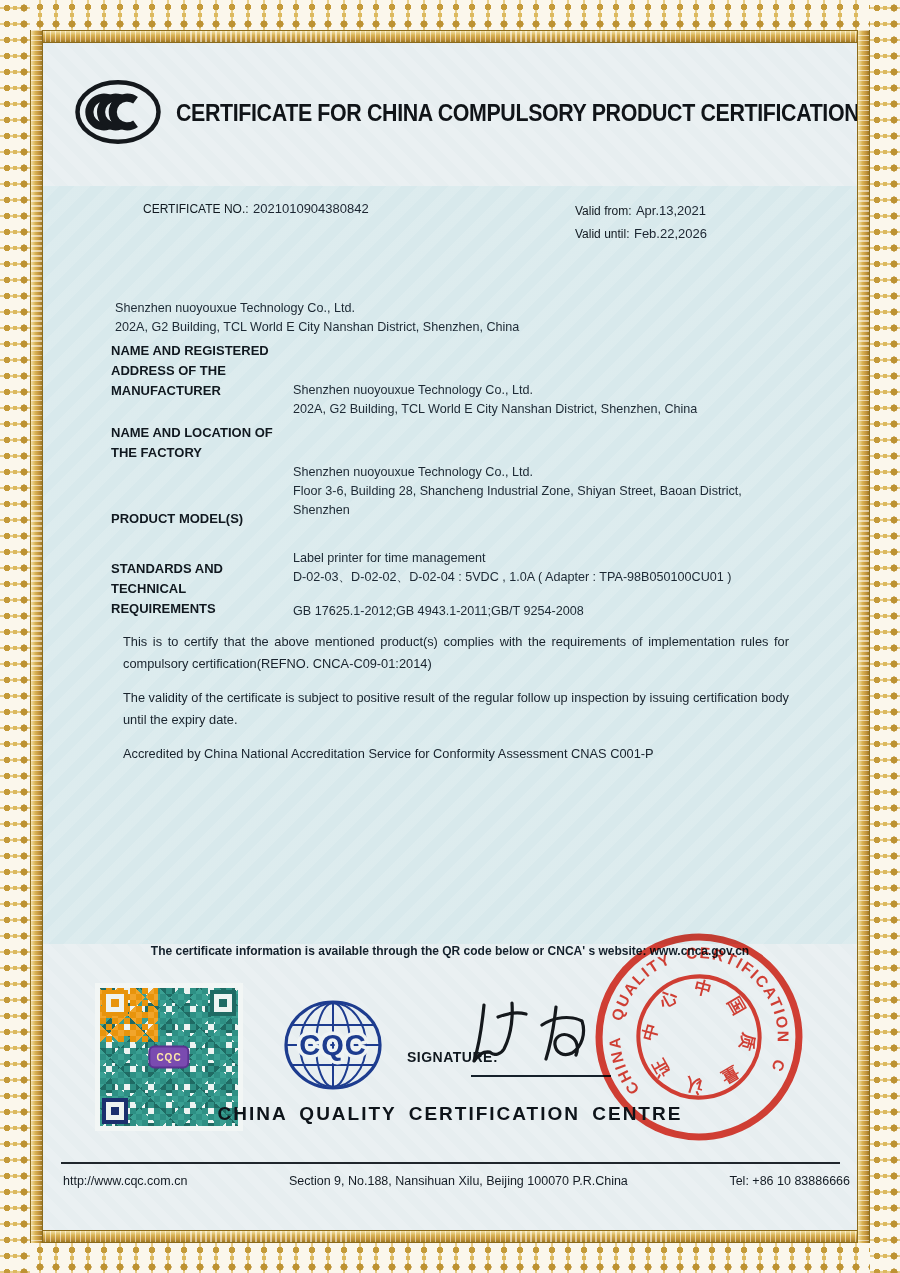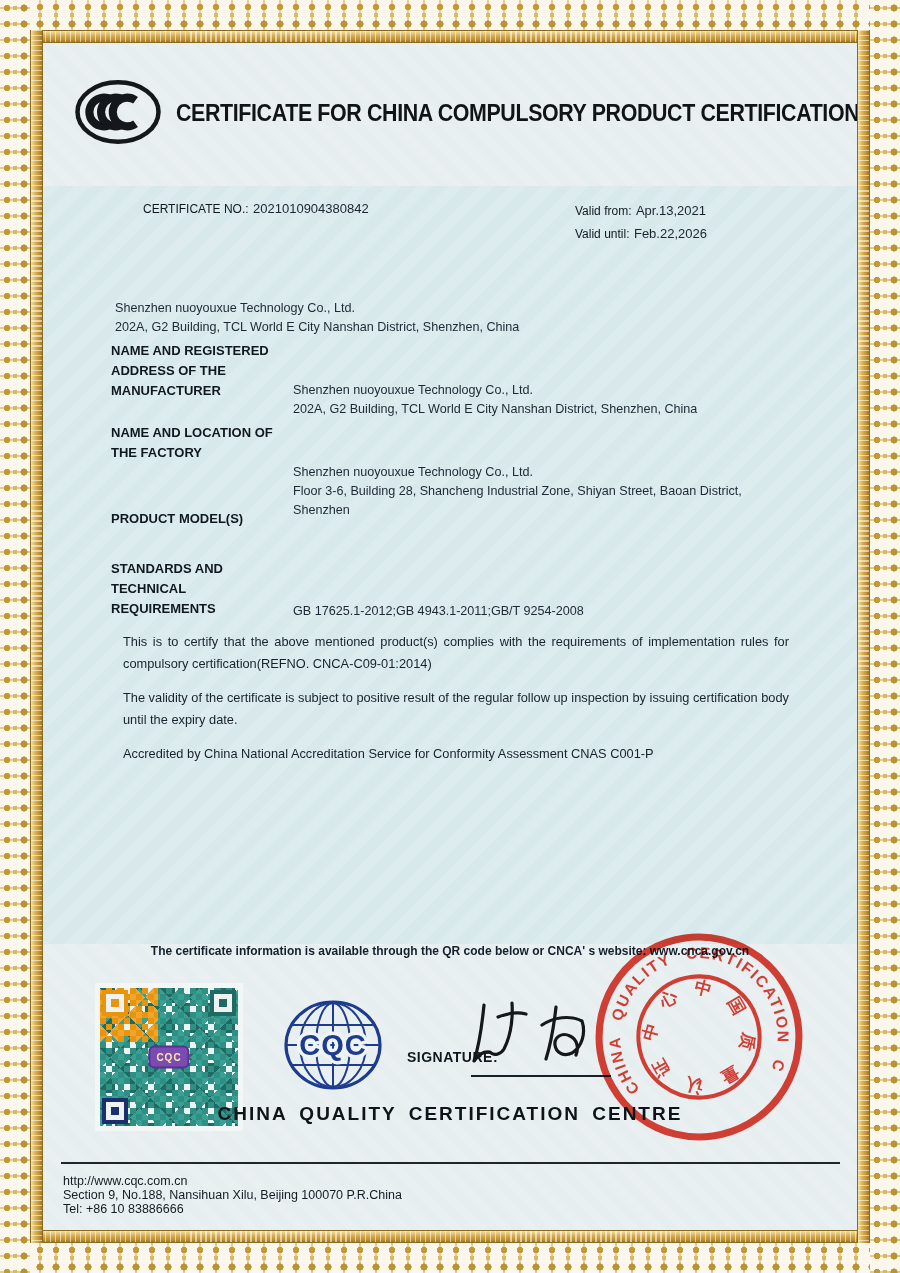--- a/index.html
+++ b/index.html
@@ -102,22 +102,22 @@
   .sig-line{left:428px;top:1032px;width:140px;height:2px;background:#15202a;}
 
   
   .stamp{left:550px;top:888px;width:212px;height:212px;transform:rotate(-8deg);opacity:.92;mix-blend-mode:multiply;}
   .stamp text{font-family:"Liberation Sans",sans-serif;}
 
   
   .org-name{left:0;right:0;top:1060px;text-align:center;font-size:19px;font-weight:bold;color:#0e141a;
     letter-spacing:2px;word-spacing:5px;}
   .footer-rule{left:18px;right:17px;top:1119px;height:2px;background:#20262c;}
-  .footer-row{left:20px;right:34px;top:1131px;display:flex;justify-content:space-between;
-    font-size:12.5px;color:#141c24;flex-direction:column;}
+  .footer-row{left:20px;right:7px;top:1131px;display:flex;justify-content:space-between;
+    font-size:12.5px;color:#141c24;}
 </style>
 </head>
 <body>
 
 <div class="page">
 
   <div class="lace lace-top"></div>
   <div class="lace lace-bottom"></div>
   <div class="lace lace-left"></div>
   <div class="lace lace-right"></div>
@@ -167,20 +167,24 @@
     </div>
     <div class="abs section" style="top:380px">
       <div class="sec-label">NAME AND LOCATION OF THE FACTORY</div>
       <div class="sec-lines">
         <div>Shenzhen nuoyouxue Technology Co., Ltd.</div>
         <div>Floor 3-6, Building 28, Shancheng Industrial Zone, Shiyan Street, Baoan District, Shenzhen</div>
       </div>
     </div>
     <div class="abs section" style="top:466px">
       <div class="sec-label">PRODUCT MODEL(S)</div>
+      <div class="sec-lines">
+        <div>Label printer for time management</div>
+        <div>D-02-03、D-02-02、D-02-04 : 5VDC , 1.0A ( Adapter : TPA-98B050100CU01 )</div>
+      </div>
     </div>
     <div class="abs section" style="top:516px">
       <div class="sec-label">STANDARDS AND TECHNICAL REQUIREMENTS</div>
       <div class="sec-lines" style="padding-top:3px">
         <div>GB 17625.1-2012;GB 4943.1-2011;GB/T 9254-2008</div>
       </div>
     </div>
 
     <div class="abs paragraphs">
       <p>This is to certify that the above mentioned product(s) complies with the requirements of implementation rules for compulsory certification(REFNO. CNCA-C09-01:2014)</p>

